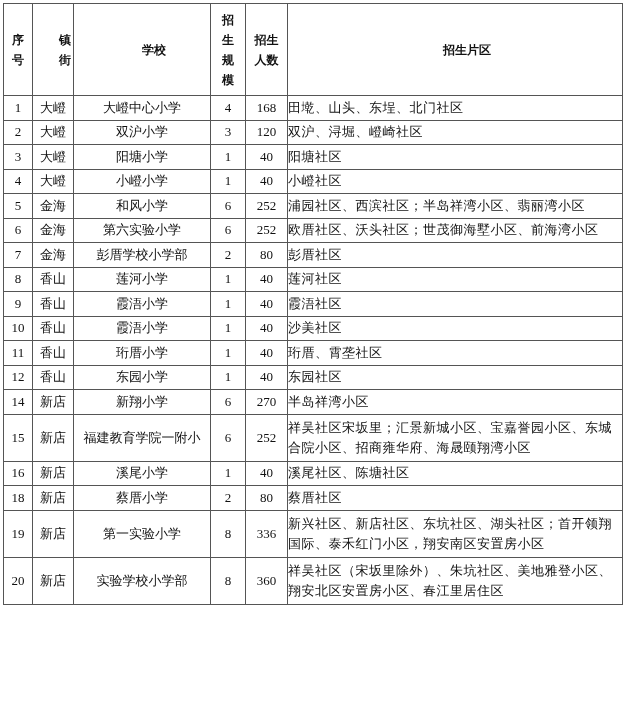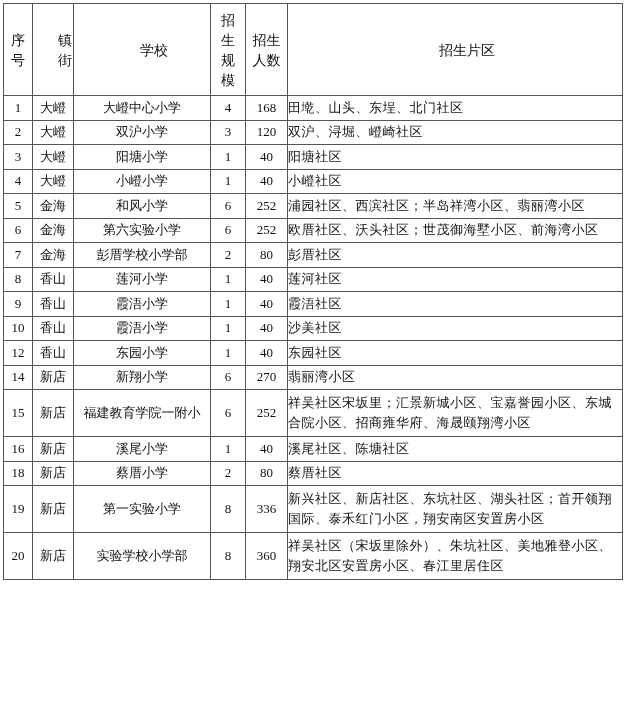--- a/index.html
+++ b/index.html
@@ -2,21 +2,21 @@
 <html><head>
 <meta charset="utf-8">
 <style>
   html, body { margin: 0; padding: 0; background: #ffffff; }
   body { width: 625px; height: 709px; overflow: hidden; position: relative;
          font-family: "DejaVu Serif", "Liberation Serif", serif; color: #111; }
   table.enroll { position: absolute; left: 3px; top: 3px; border-collapse: collapse;
                  table-layout: fixed; width: 619px; }
   table.enroll td, table.enroll th { border: 1px solid #555; padding: 0; font-size: 13px;
                  line-height: 20px; vertical-align: middle; overflow: hidden; }
-  table.enroll th { font-weight: normal; font-size: 14px; text-align: center; }
+  table.enroll th { font-weight: bold; font-size: 12px; text-align: center; }
   th.vert { line-height: 19px; }
   td.c { text-align: center; }
   td.area { text-align: left; padding-left: 2px; letter-spacing: 0.5px; margin-top: 44px; }
   .num { font-family: "Liberation Serif", "DejaVu Serif", serif; font-size: 15px; }
   tr.single td { height: 23.5px; }
   tr.double td { height: 46px; }
   tr.head th { height: 91px; padding-left: 24px; }
 </style>
 </head>
 <body>
@@ -115,34 +115,42 @@
       </tr>
       <tr class="single">
         <td class="c num">10</td>
         <td class="c">香山</td>
         <td class="c">霞浯小学</td>
         <td class="c num">1</td>
         <td class="c num">40</td>
         <td class="area">沙美社区</td>
       </tr>
       <tr class="single">
+        <td class="c num">11</td>
+        <td class="c">香山</td>
+        <td class="c">珩厝小学</td>
+        <td class="c num">1</td>
+        <td class="c num">40</td>
+        <td class="area">珩厝、霄垄社区</td>
+      </tr>
+      <tr class="single">
         <td class="c num">12</td>
         <td class="c">香山</td>
         <td class="c">东园小学</td>
         <td class="c num">1</td>
         <td class="c num">40</td>
         <td class="area">东园社区</td>
       </tr>
       <tr class="single">
         <td class="c num">14</td>
         <td class="c">新店</td>
         <td class="c">新翔小学</td>
         <td class="c num">6</td>
         <td class="c num">270</td>
-        <td class="area">翡丽湾小区</td>
+        <td class="area">半岛祥湾小区</td>
       </tr>
       <tr class="double">
         <td class="c num">15</td>
         <td class="c">新店</td>
         <td class="c">福建教育学院一附小</td>
         <td class="c num">6</td>
         <td class="c num">252</td>
         <td class="area">祥吴社区宋坂里；汇景新城小区、宝嘉誉园小区、东城合院小区、招商雍华府、海晟颐翔湾小区</td>
       </tr>
       <tr class="single">

